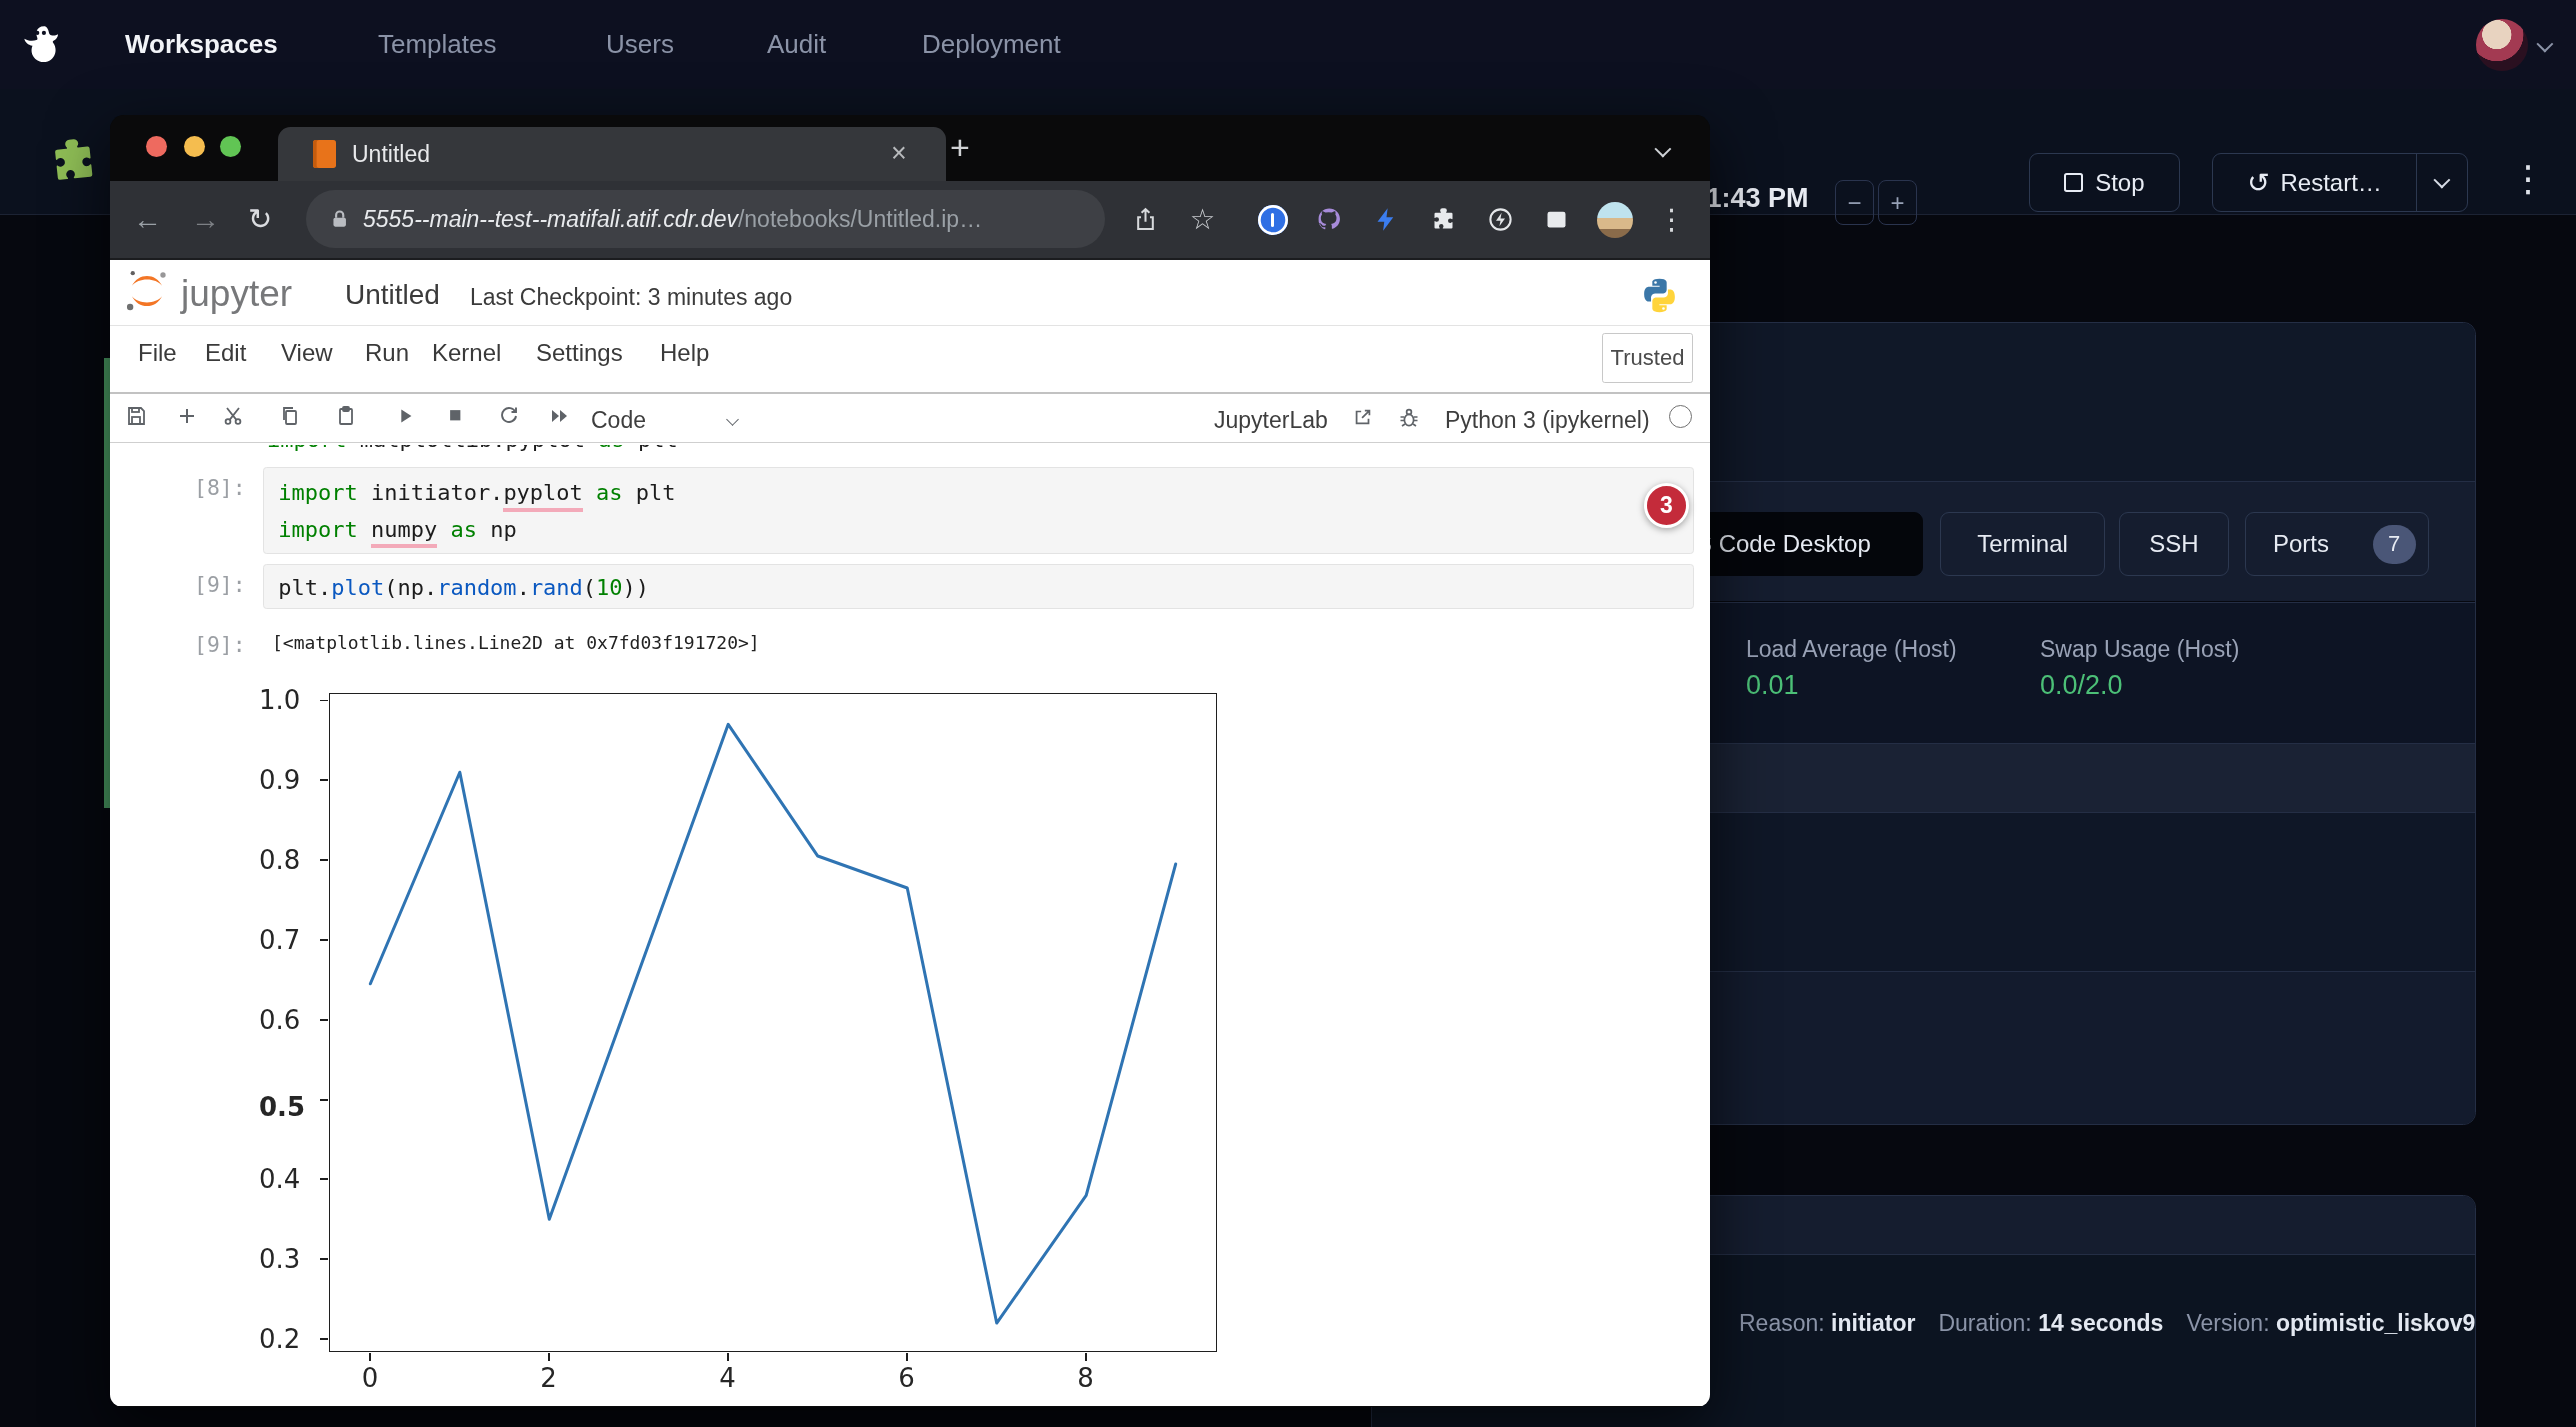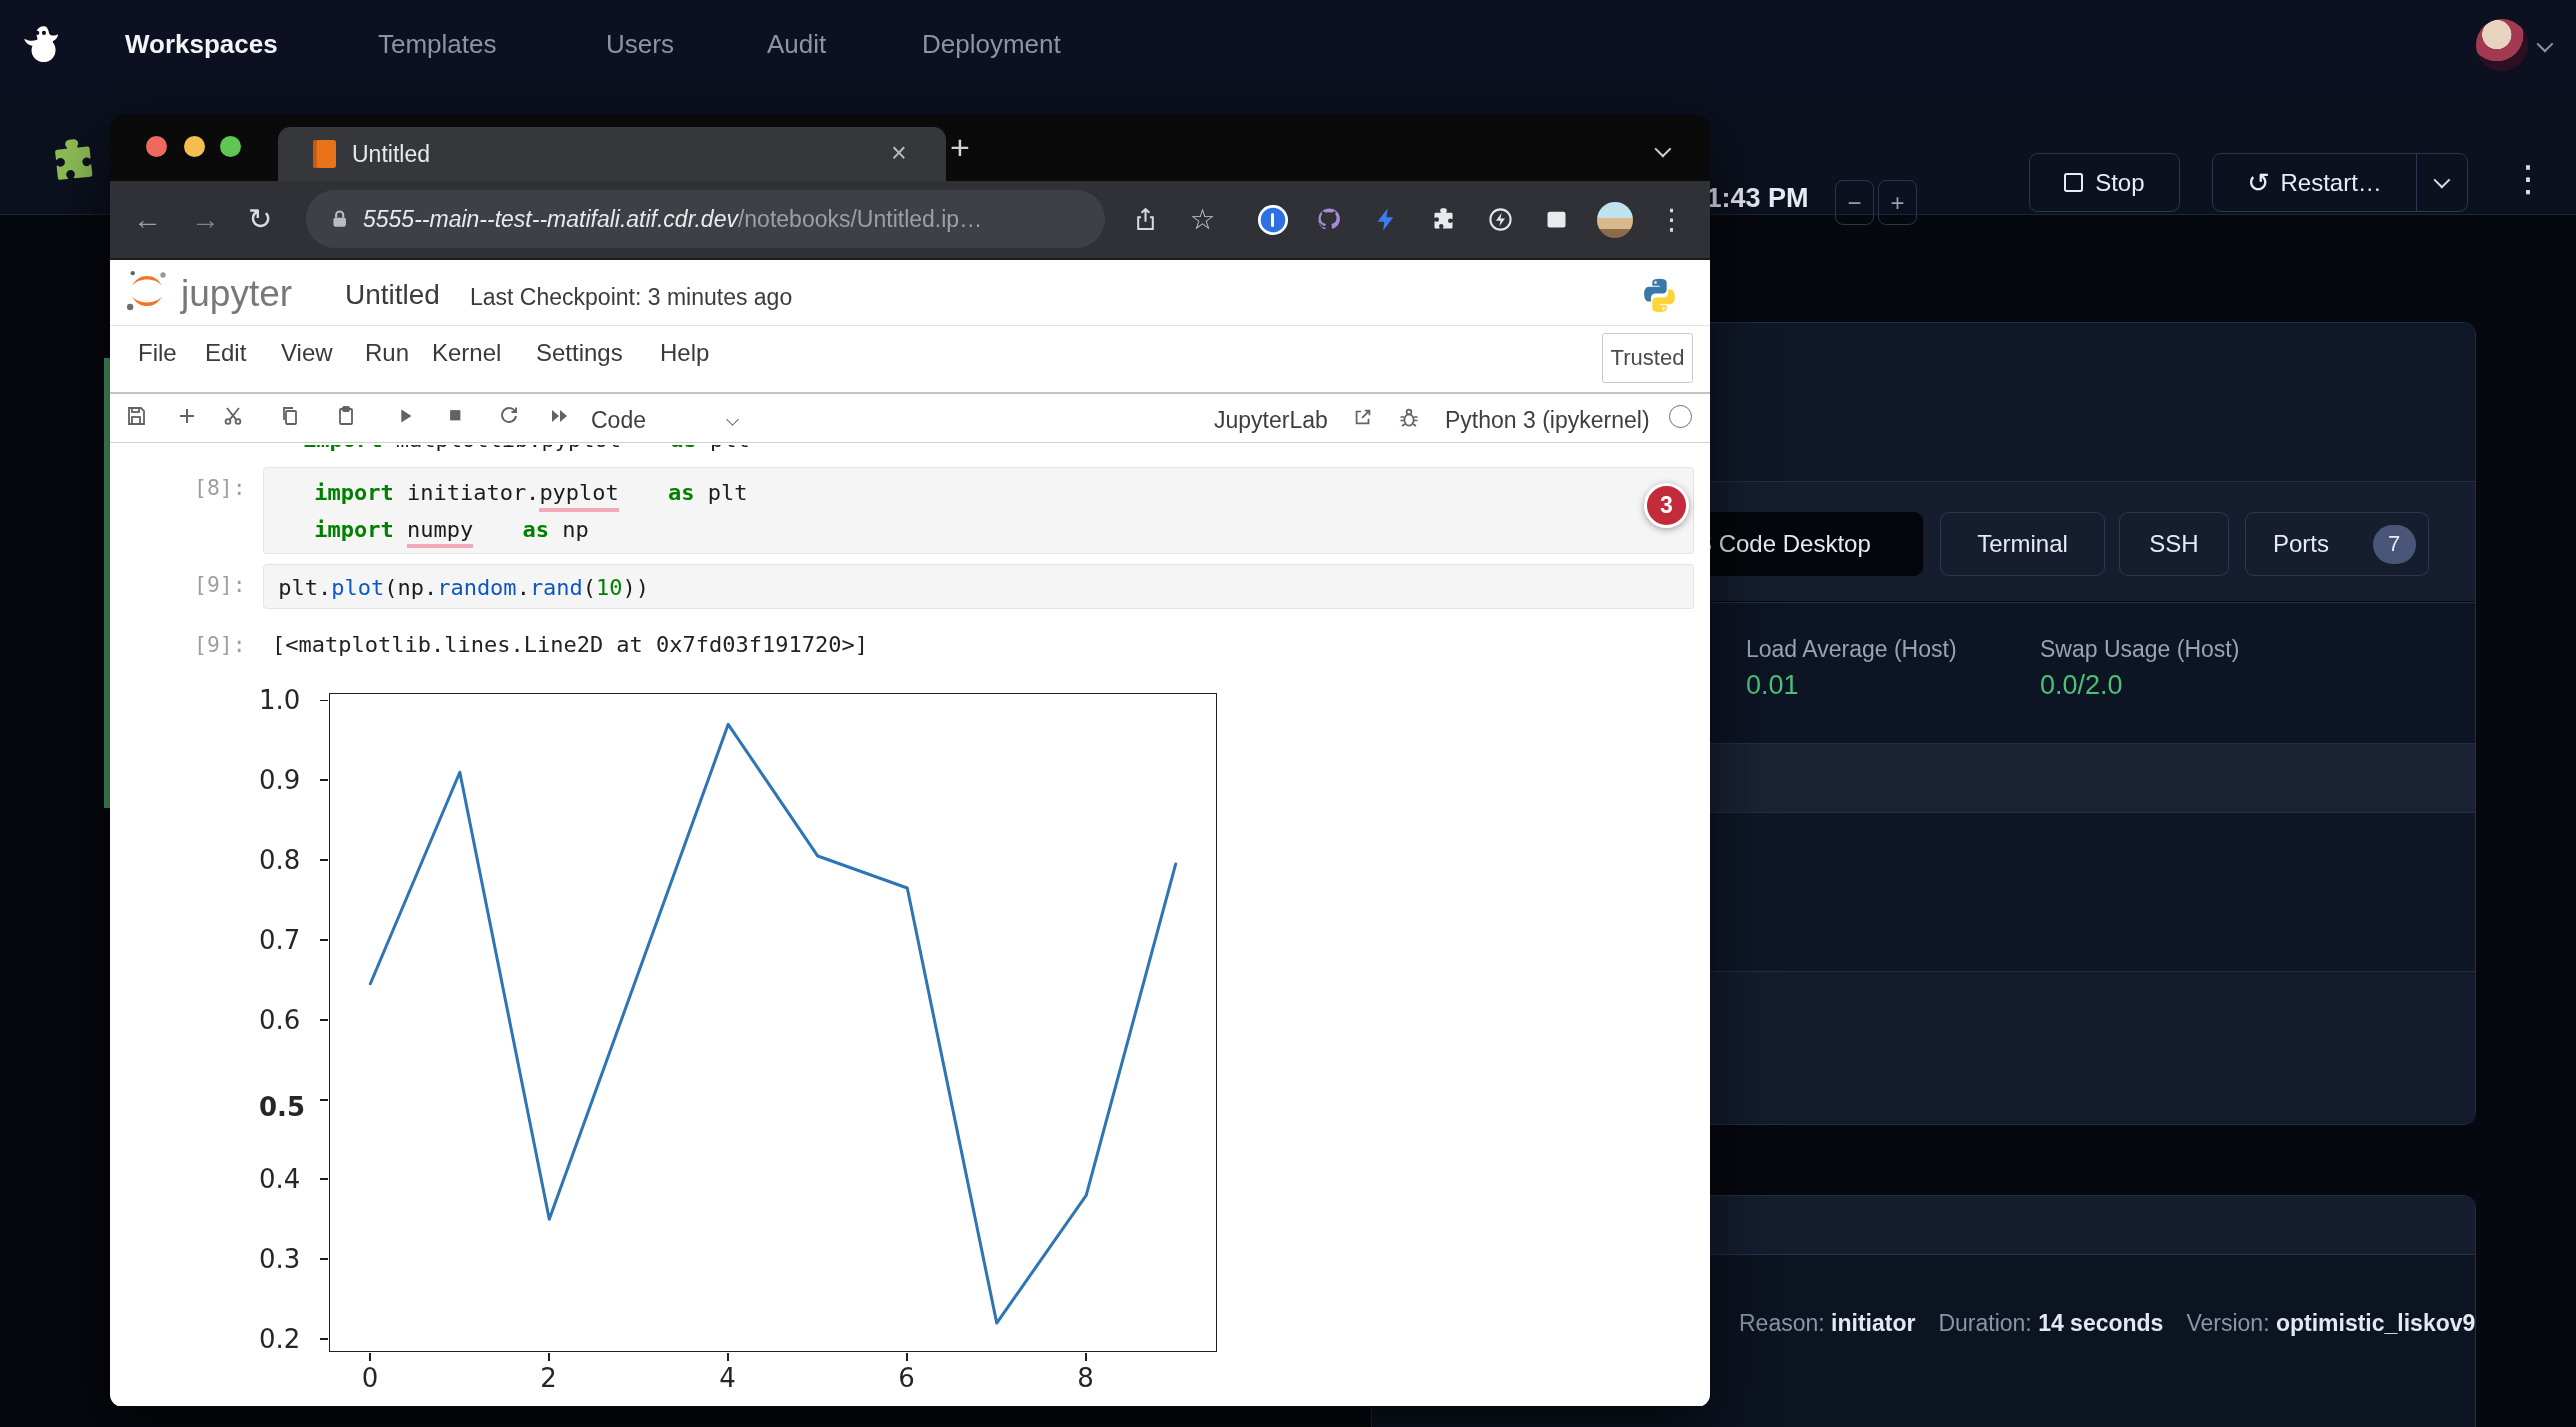--- a/index.html
+++ b/index.html
@@ -79,27 +79,27 @@
   .jtb{top:288px;width:27px;height:25px;cursor:pointer;display:flex;align-items:center;justify-content:center;}
   #jp-celltype{left:481px;top:290px;font-size:23px;color:#3e3e3e;cursor:pointer;}
   #jp-lab{left:1104px;top:290px;font-size:23px;color:#3e3e3e;cursor:pointer;}
   #jp-kernelname{left:1335px;top:290px;font-size:23px;color:#3e3e3e;cursor:pointer;}
   #kernel-status{left:1559px;top:288px;width:21.4px;height:21.4px;border:1.8px solid #707070;border-radius:50%;}
 
   .mono{font-family:"DejaVu Sans Mono",monospace;}
   .prompt{font-size:21.4px;color:#9b9fa4;white-space:pre;}
   .cellbox{left:153px;width:1431px;background:#f5f5f5;border:0.9px solid #e3e3e3;border-radius:3.6px;box-sizing:border-box;cursor:text;}
   .codeline{font-size:22px;line-height:36px;white-space:pre;}
-  .tok-kw{color:#008000;font-weight:700;margin-left:36px;} .tok-fn{color:#0a58c0;}
+  .tok-kw{color:#008000;font-weight:400;} .tok-fn{color:#0a58c0;}
   .tok-num{color:#008000;} .tok-pl{color:#1c1c1c;}
   .tok-u{display:inline-block;border-bottom:4.5px solid #f3aab9;line-height:28.5px;}
   #exec-badge{left:1534px;top:369px;width:45px;height:45px;border-radius:50%;background:#c42b3a;
     border:3.6px solid #fff;box-sizing:border-box;box-shadow:0 1.8px 7.1px rgba(0,0,0,.35);
     color:#fff;font-size:23px;font-weight:700;display:flex;align-items:center;justify-content:center;}
-  #out-text{left:162px;top:517px;font-size:22px;color:#222;white-space:pre;}
+  #out-text{left:162px;top:517px;font-size:18px;color:#222;white-space:pre;}
 
   
   #chart-region{left:219px;top:578px;width:886px;height:657px;border:1.8px solid #1f1f1f;overflow:visible;}
   #chart-svg{position:absolute;left:0;top:0;}
   .ytick-label{position:absolute;left:-71px;width:57px;text-align:left;font:26px "DejaVu Sans",sans-serif;color:#262626;}
   .ytick-mark{position:absolute;left:-9.8px;width:8px;height:1.8px;background:#1f1f1f;}
   .xtick-label{position:absolute;width:53px;text-align:center;font:26px "DejaVu Sans",sans-serif;color:#262626;}
   .xtick-mark{position:absolute;width:1.8px;height:8px;background:#1f1f1f;}
 </style>
 </head>

